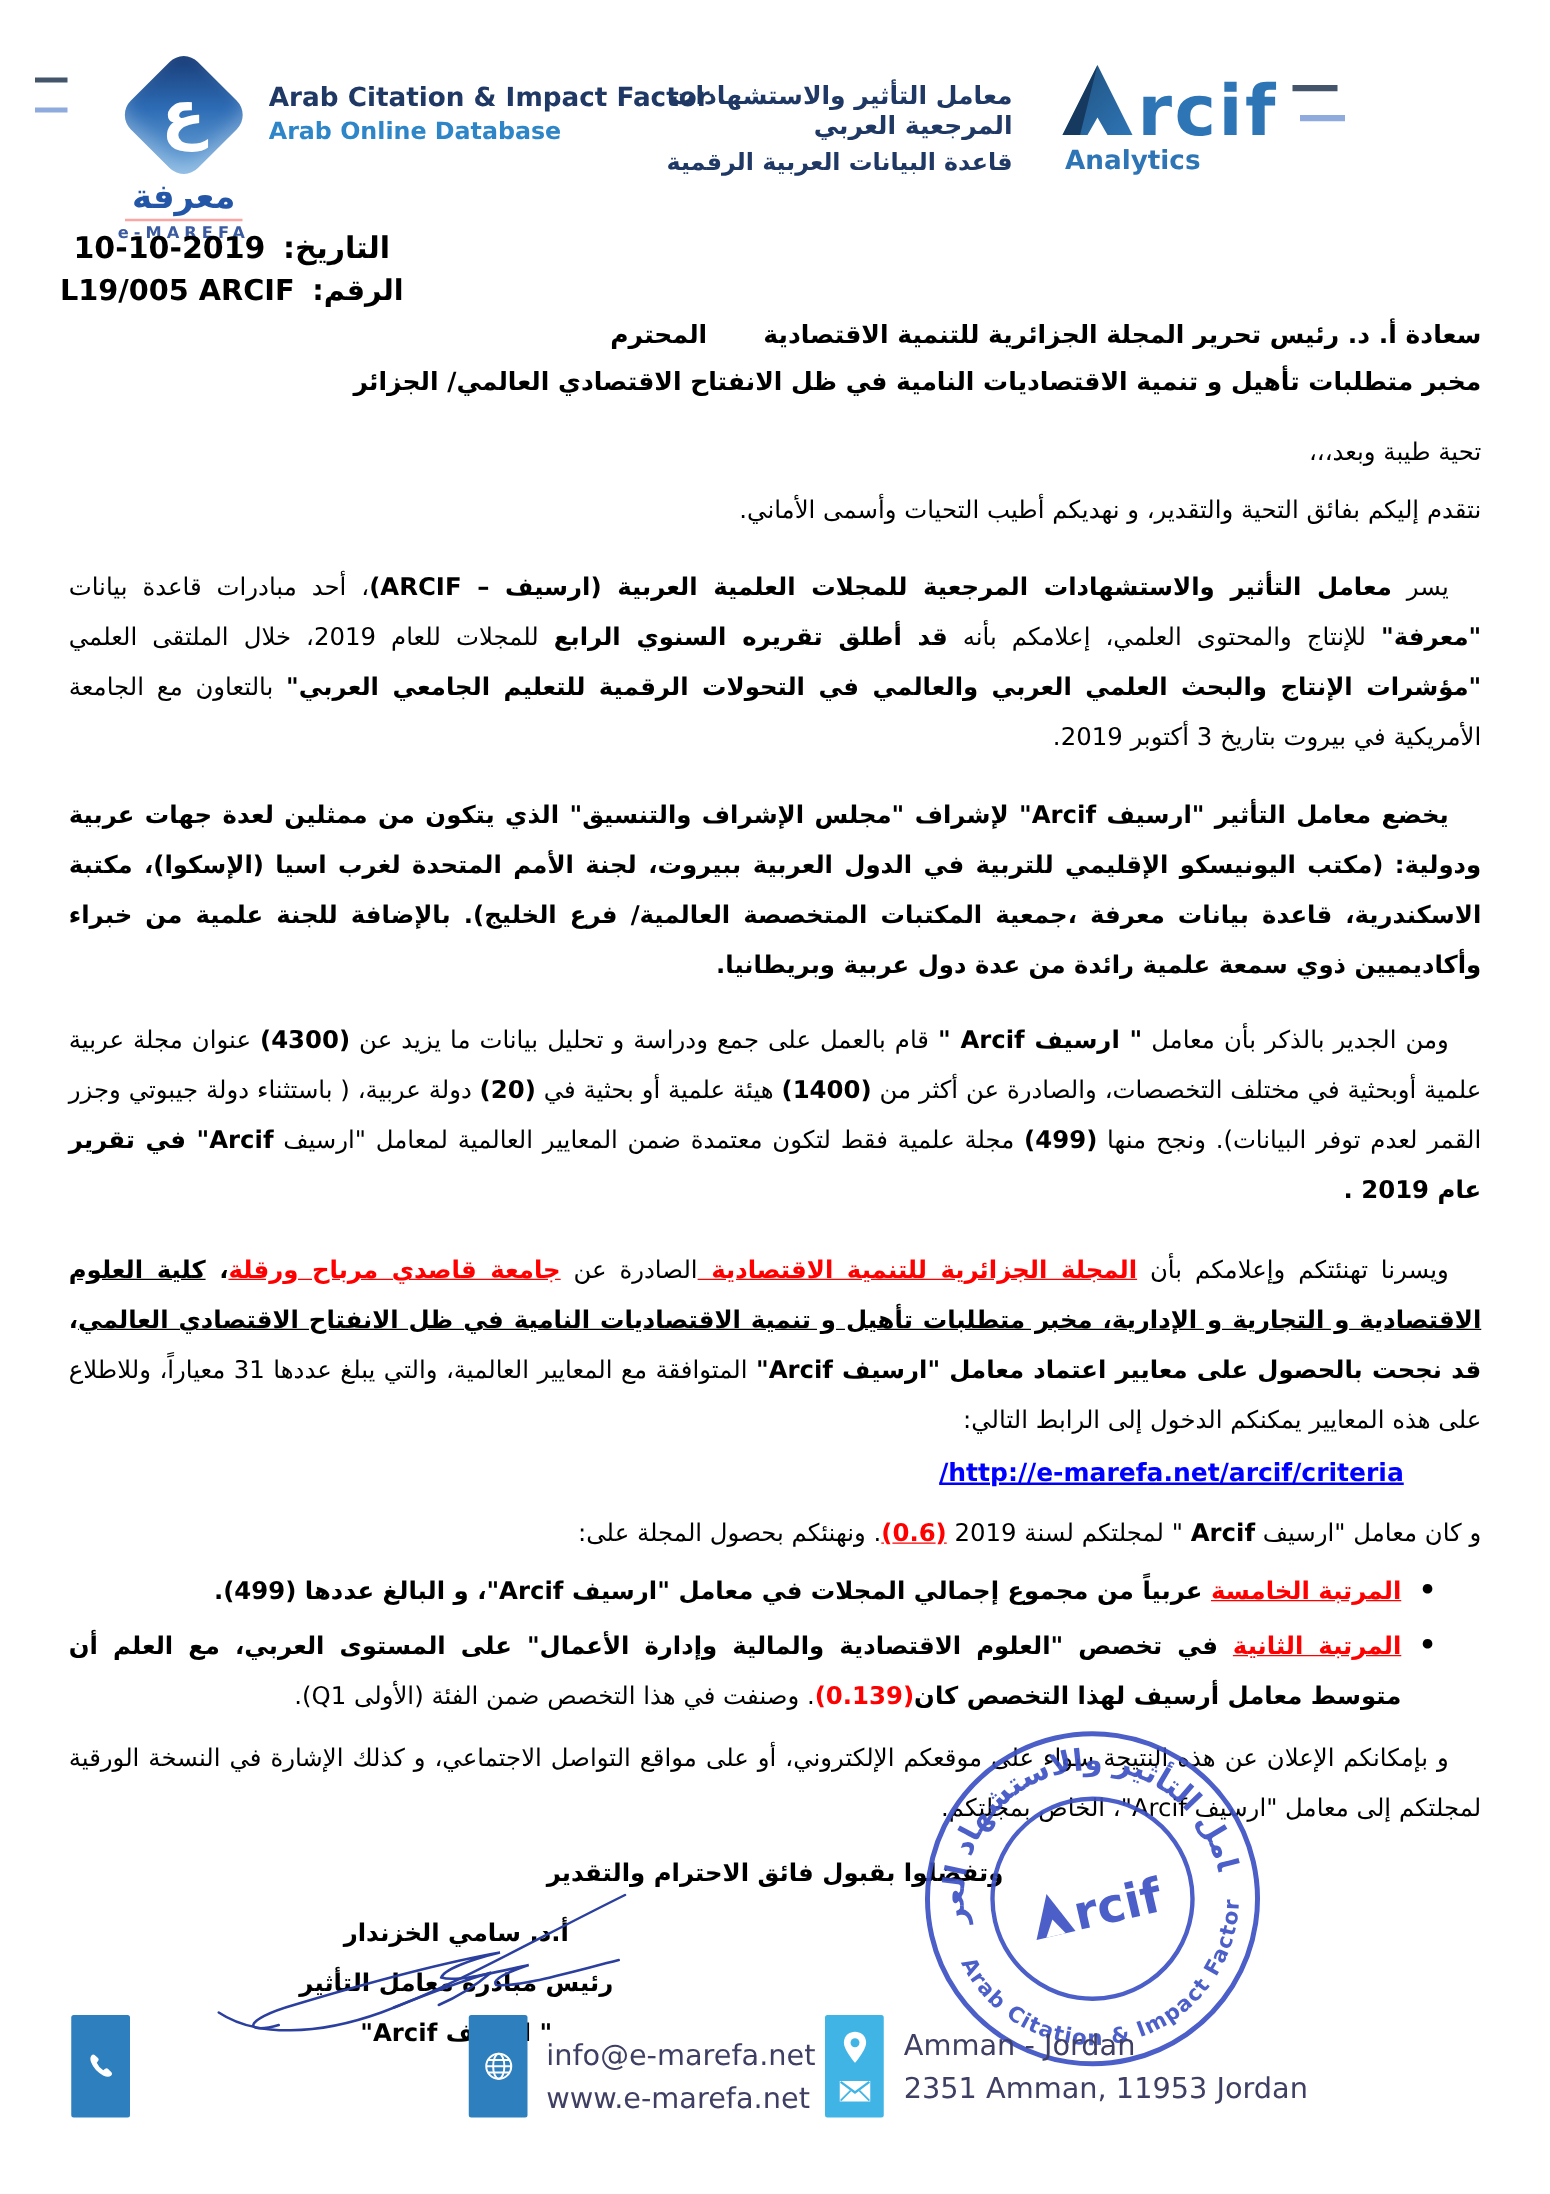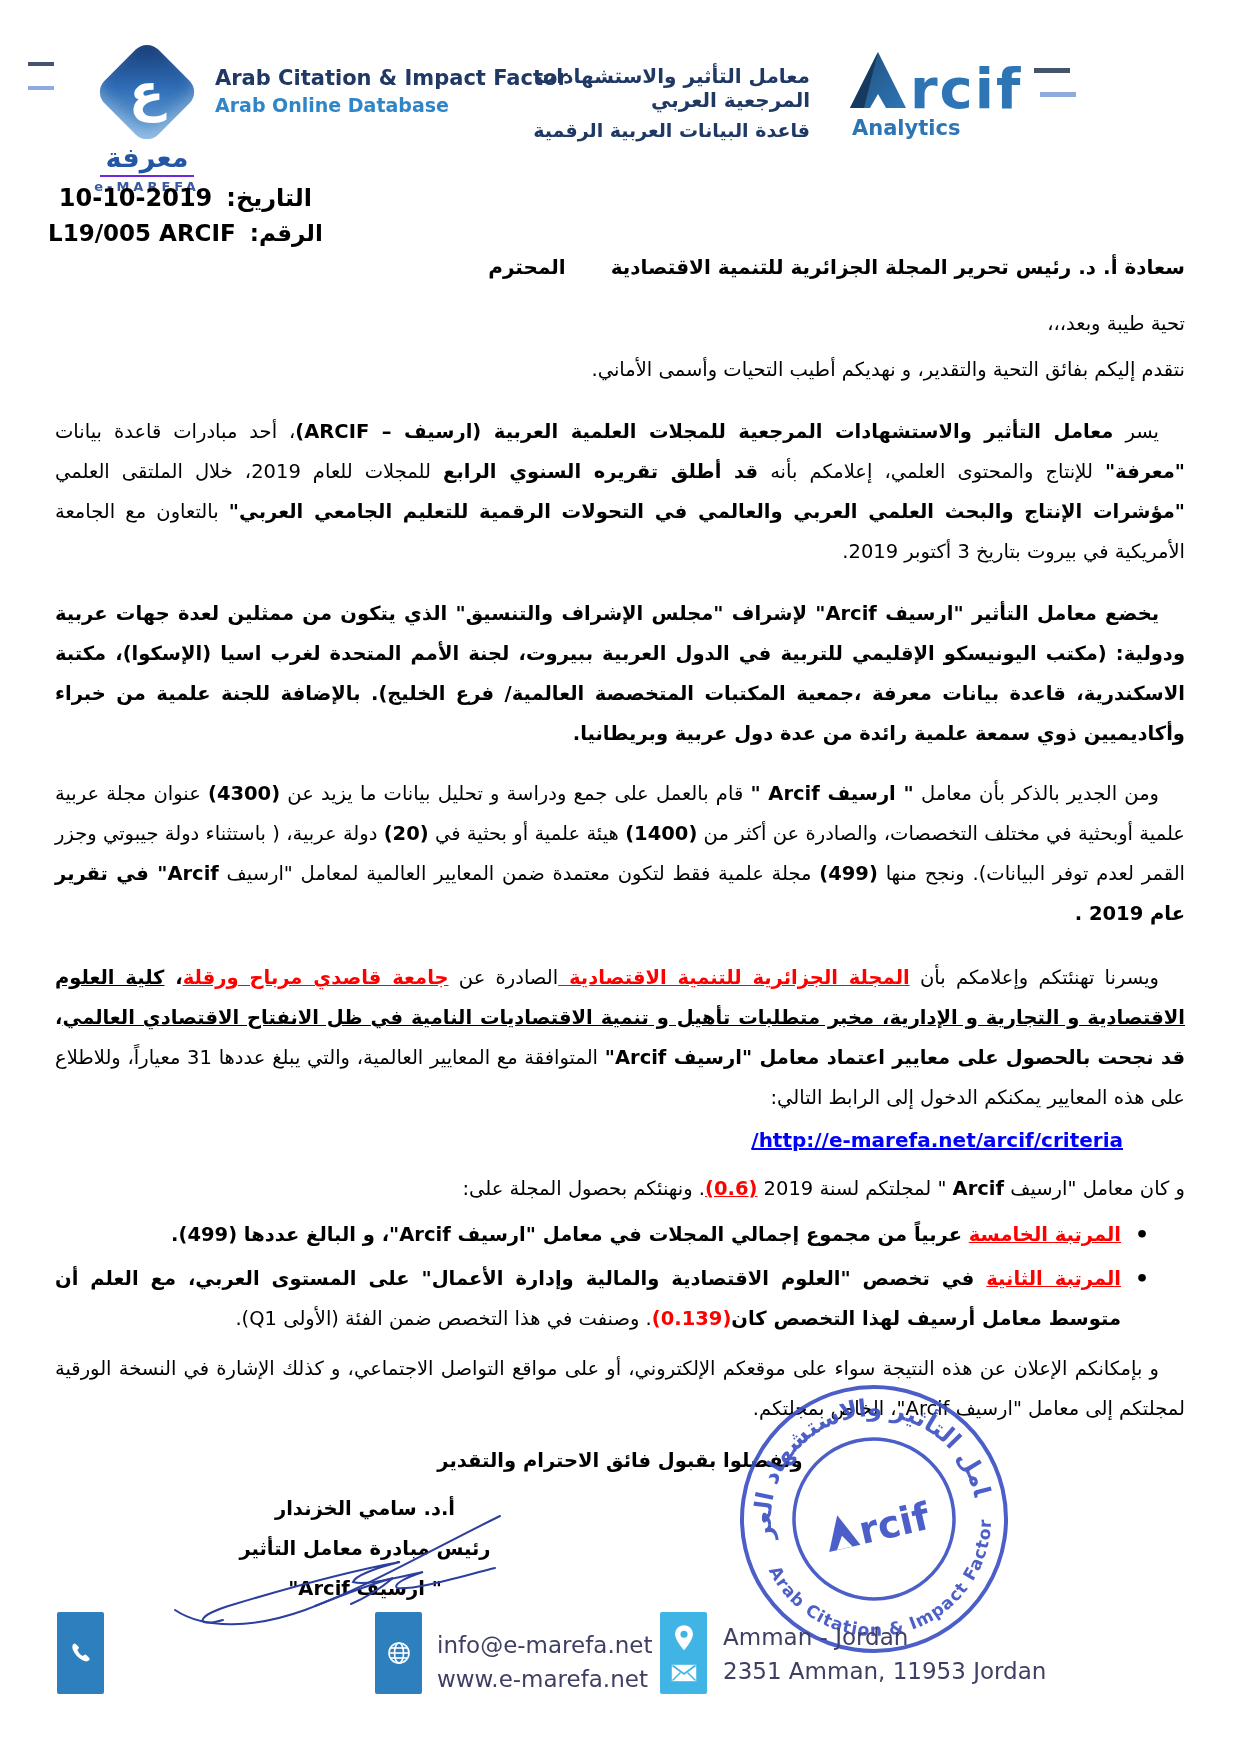--- a/index.html
+++ b/index.html
@@ -10,21 +10,21 @@
   .dash{position:absolute;height:4px;width:26px;}
   .dash.navy{background:#44546A;}
   .dash.lite{background:#8FAADC;}
 
   .marefa-wrap{position:absolute;left:88px;top:40px;width:118px;text-align:center;}
   .diamond{width:76px;height:76px;margin:14px auto 0;transform:rotate(45deg);
            border-radius:16px;background:linear-gradient(135deg,#16356e 0%,#2d6cb5 45%,#7db4e2 100%);
            display:flex;align-items:center;justify-content:center;box-shadow:inset -6px -6px 14px rgba(255,255,255,.25);}
   .diamond span{transform:rotate(-45deg);color:#fff;font-size:52px;line-height:1;font-weight:bold;}
   .marefa-ar{margin-top:12px;color:#2456a8;font-size:27px;font-weight:bold;
-             border-bottom:2px solid #6d28d9;display:inline-block;padding:0 6px 2px;}
+             border-bottom:2px solid #fca5a5;display:inline-block;padding:0 6px 2px;}
   .marefa-en{color:#3b5aa0;font-size:13px;letter-spacing:4px;margin-top:2px;font-weight:bold;text-align:center;}
 
   .brand-en{position:absolute;left:215px;top:66px;}
   .brand-en .l1{font-size:21px;font-weight:bold;color:#1F3864;}
   .brand-en .l2{font-size:19px;font-weight:bold;color:#2E86C8;margin-top:4px;}
   .brand-ar{position:absolute;left:480px;top:64px;width:330px;text-align:right;direction:rtl;}
   .brand-ar .l1{font-size:20px;font-weight:bold;color:#1F3864;}
   .brand-ar .l2{font-size:19px;font-weight:bold;color:#1F3864;margin-top:7px;}
 
   .arcif-logo{position:absolute;left:848px;top:48px;}
@@ -123,20 +123,21 @@
     <div class="row">
       <span class="lbl">الرقم:</span><span>L19/005 ARCIF</span>
     </div>
   </div>
 
   <div class="letter">
 
     <div class="rline">
       <span>سعادة أ. د. رئيس تحرير المجلة الجزائرية للتنمية الاقتصادية</span><span class="honor">المحترم</span>
     </div>
+    <div class="rline">مخبر متطلبات تأهيل و تنمية الاقتصاديات النامية في ظل الانفتاح الاقتصادي العالمي/ الجزائر</div>
     <div class="salut">تحية طيبة وبعد،،،</div>
 
     <div class="greet">نتقدم إليكم بفائق التحية والتقدير، و نهديكم أطيب التحيات وأسمى الأماني.</div>
 
     <p class="para p1"><span class="seg">يسر </span><span class="sb">معامل التأثير والاستشهادات المرجعية للمجلات العلمية العربية (ارسيف – ARCIF)</span><span class="seg">، أحد مبادرات قاعدة بيانات </span><span class="sb">"معرفة"</span><span class="seg"> للإنتاج والمحتوى العلمي، إعلامكم بأنه </span><span class="sb">قد أطلق تقريره السنوي الرابع</span><span class="seg"> للمجلات للعام 2019، خلال الملتقى العلمي  </span><span class="sb">"مؤشرات الإنتاج والبحث العلمي العربي والعالمي في التحولات الرقمية للتعليم الجامعي العربي"</span><span class="seg"> بالتعاون مع الجامعة الأمريكية في بيروت بتاريخ 3 أكتوبر 2019.</span></p>
 
     <p class="para p2">يخضع معامل التأثير "ارسيف Arcif" لإشراف "مجلس الإشراف والتنسيق" الذي يتكون من ممثلين لعدة جهات عربية ودولية: (مكتب اليونيسكو الإقليمي للتربية في الدول العربية ببيروت، لجنة الأمم المتحدة لغرب اسيا (الإسكوا)، مكتبة الاسكندرية، قاعدة بيانات معرفة ،جمعية المكتبات المتخصصة العالمية/ فرع الخليج). بالإضافة للجنة علمية من خبراء وأكاديميين  ذوي سمعة علمية رائدة من عدة دول عربية وبريطانيا.</p>
 
     <p class="para p3"><span class="seg">ومن الجدير بالذكر بأن معامل </span><span class="sb">" ارسيف Arcif "</span><span class="seg"> قام بالعمل على جمع ودراسة و تحليل بيانات ما يزيد عن </span><span class="sb">(4300)</span><span class="seg"> عنوان مجلة عربية علمية أوبحثية في مختلف التخصصات، والصادرة  عن أكثر من </span><span class="sb">(1400)</span><span class="seg"> هيئة علمية أو بحثية في </span><span class="sb">(20)</span><span class="seg"> دولة عربية،  ( باستثناء دولة جيبوتي وجزر القمر لعدم توفر البيانات). ونجح منها </span><span class="sb">(499)</span><span class="seg">  مجلة علمية فقط  لتكون معتمدة ضمن المعايير العالمية لمعامل "ارسيف </span><span class="sb">Arcif</span><span class="sb">" في تقرير عام 2019 .</span></p>
 

